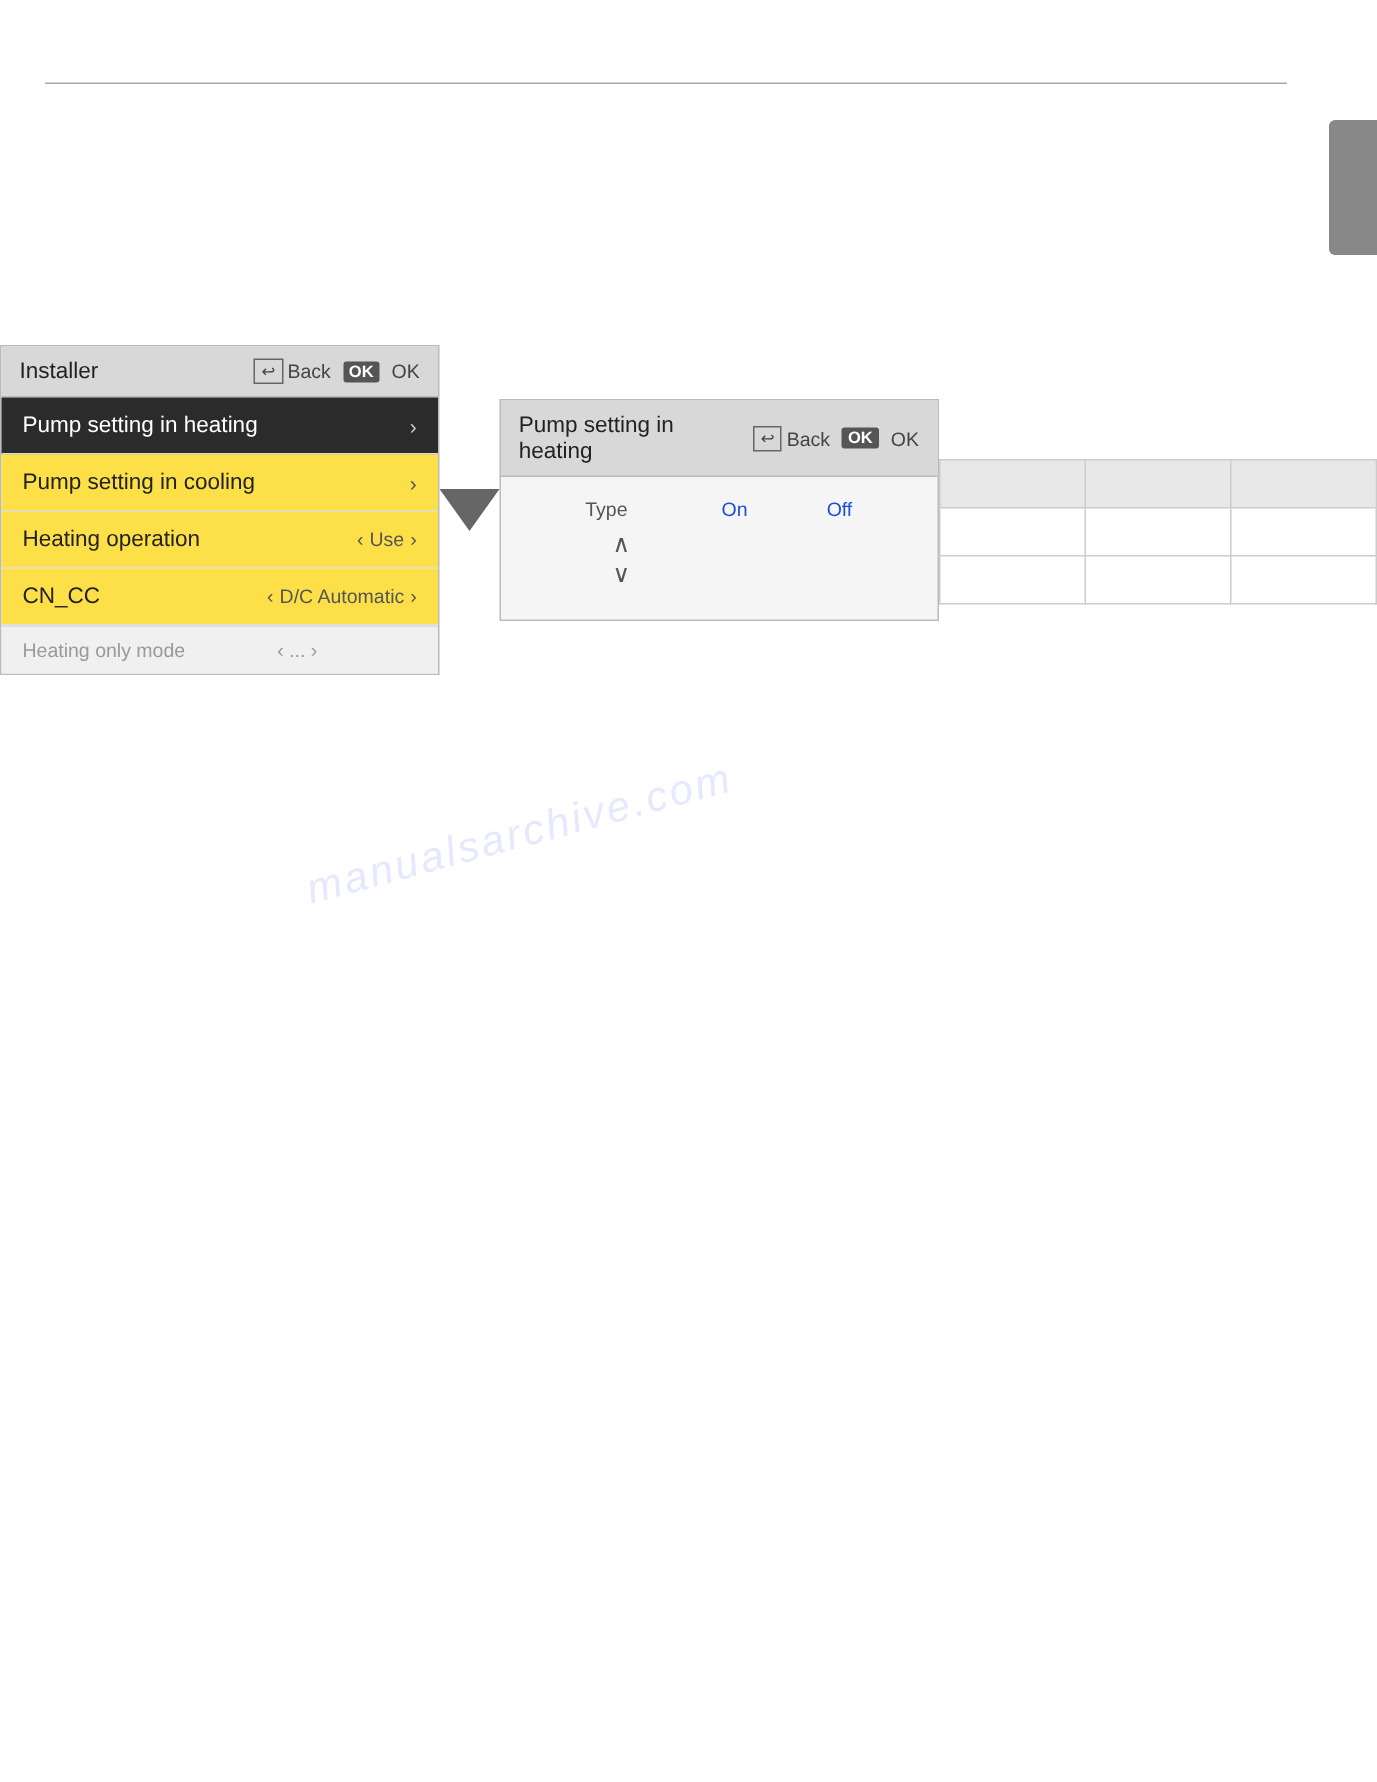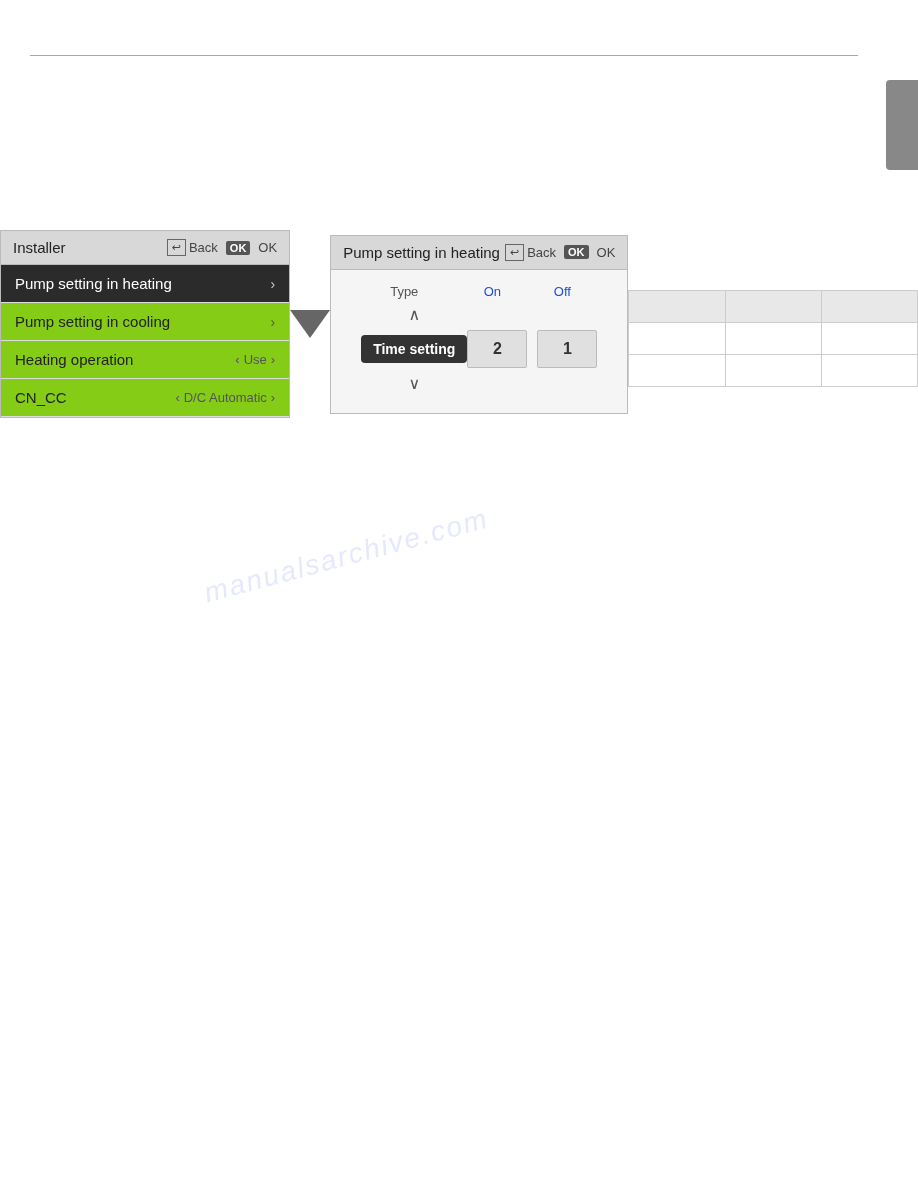--- a/index.html
+++ b/index.html
@@ -94,21 +94,21 @@
       padding: 1px 4px;
       font-size: 11px;
     }
 
     .menu-row {
       display: flex;
       justify-content: space-between;
       align-items: center;
       padding: 10px 14px;
       border-bottom: 1px solid #ddd;
-      background: #84cc16;
+      background: #fde047;
     }
 
     .menu-row.active {
       background: #2b2b2b;
       color: #fff;
     }
 
     .menu-row-label {
       font-size: 15px;
     }
@@ -321,20 +321,23 @@
 
     <div class="menu-row">
       <span class="menu-row-label">CN_CC</span>
       <span class="menu-row-value">
         <span>‹</span>
         <span>D/C Automatic</span>
         <span>›</span>
       </span>
     </div>
 
+    <div class="menu-row-partial">
+      <span>Heating only mode</span> &nbsp;&nbsp;&nbsp;&nbsp;&nbsp;&nbsp;&nbsp;&nbsp;&nbsp;&nbsp;&nbsp;&nbsp;&nbsp;&nbsp;&nbsp; ‹ ... ›
+    </div>
 
   </div>
 
   <div class="arrow-down-container">
     <div class="arrow-down"></div>
   </div>
 
   <div class="detail-panel">
 
     <div class="detail-header">
@@ -364,29 +367,20 @@
         <div class="on-off-values">
           <div style="width:60px; display:flex; justify-content:center;">
             <span style="font-size:16px; color:#aaa;"></span>
           </div>
           <div style="width:60px; display:flex; justify-content:center;">
             <span style="font-size:16px; color:#aaa;"></span>
           </div>
         </div>
       </div>
 
-      <div class="main-row-content" style="margin: 6px 0;">
-        <div style="flex:1; display:flex; justify-content:center;">
-          <span class="time-setting-badge">Time setting</span>
-        </div>
-        <div class="on-off-values">
-          <div class="value-box">2</div>
-          <div class="value-box">1</div>
-        </div>
-      </div>
 
       <div class="main-row-content">
         <div style="flex:1; display:flex; justify-content:center;">
           <span style="font-size:16px; color:#555;">∨</span>
         </div>
         <div class="on-off-values">
           <div style="width:60px; display:flex; justify-content:center;">
             <span style="font-size:16px; color:#aaa;"></span>
           </div>
           <div style="width:60px; display:flex; justify-content:center;">

